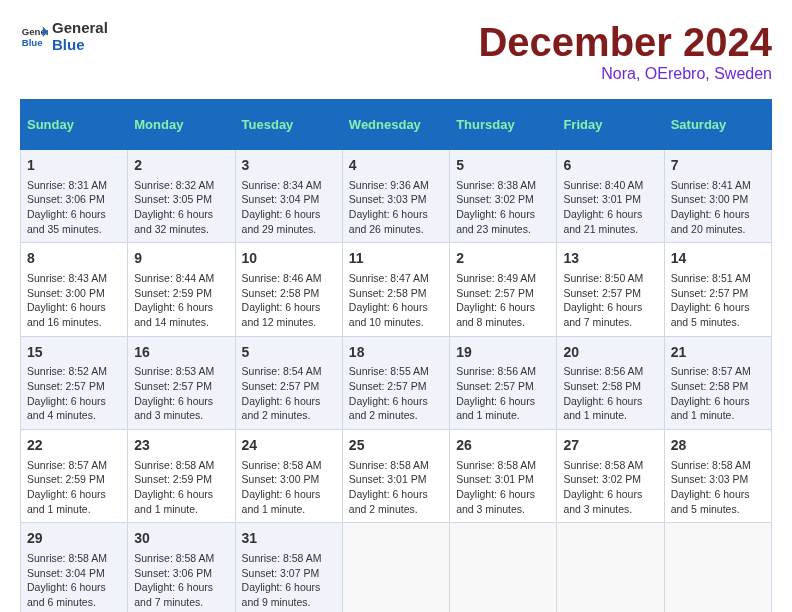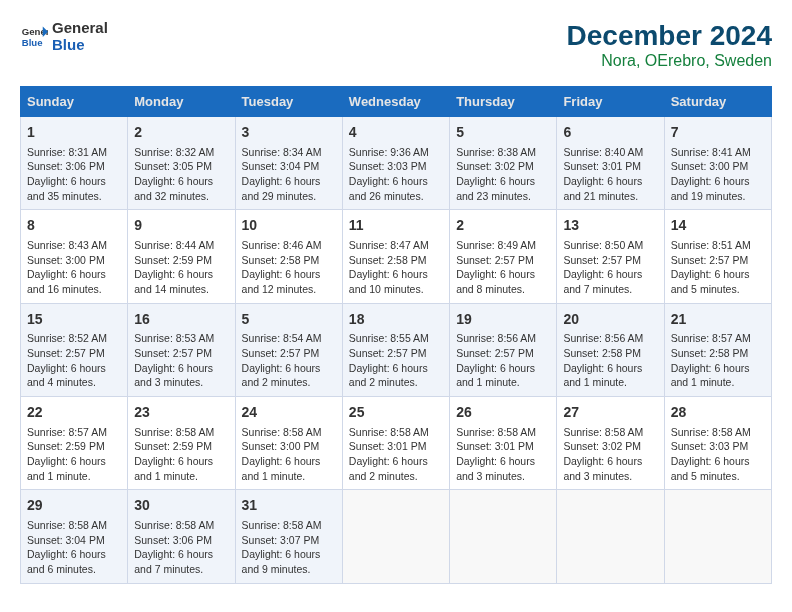--- a/index.html
+++ b/index.html
@@ -22,41 +22,41 @@
       gap: 4px;
     }
     .logo-icon {
       width: 28px;
       height: 28px;
     }
     .title-block {
       text-align: right;
     }
     .main-title {
-      font-size: 28px;
+      font-size: 40px;
       font-weight: bold;
-      color: #0c4a6e;
+      color: #7f1d1d;
     }
     .subtitle {
       font-size: 16px;
-      color: #15803d;
+      color: #6d28d9;
     }
     table {
       width: 100%;
       border-collapse: collapse;
       table-layout: fixed;
     }
     thead tr {
       background-color: #1a6bbf;
     }
     thead th {
-      color: #e5e5e5;
+      color: #86efac;
       font-size: 13px;
       font-weight: bold;
-      padding: 7px 6px;
+      padding: 17px 6px;
       text-align: left;
       border: 1px solid #1a6bbf;
     }
     tbody tr {
       vertical-align: top;
     }
     tbody tr:nth-child(odd) {
       background-color: #f0f4fa;
     }
     tbody tr:nth-child(even) {
@@ -157,21 +157,21 @@
           <div>Sunrise: 8:40 AM</div>
           <div>Sunset: 3:01 PM</div>
           <div>Daylight: 6 hours</div>
           <div>and 21 minutes.</div>
         </td>
         <td>
           <span class="day-num">7</span>
           <div>Sunrise: 8:41 AM</div>
           <div>Sunset: 3:00 PM</div>
           <div>Daylight: 6 hours</div>
-          <div>and 19 minutes.</div>
+          <div>and 20 minutes.</div>
         </td>
       </tr>
       <tr>
         <td>
           <span class="day-num">8</span>
           <div>Sunrise: 8:43 AM</div>
           <div>Sunset: 3:00 PM</div>
           <div>Daylight: 6 hours</div>
           <div>and 16 minutes.</div>
         </td>

